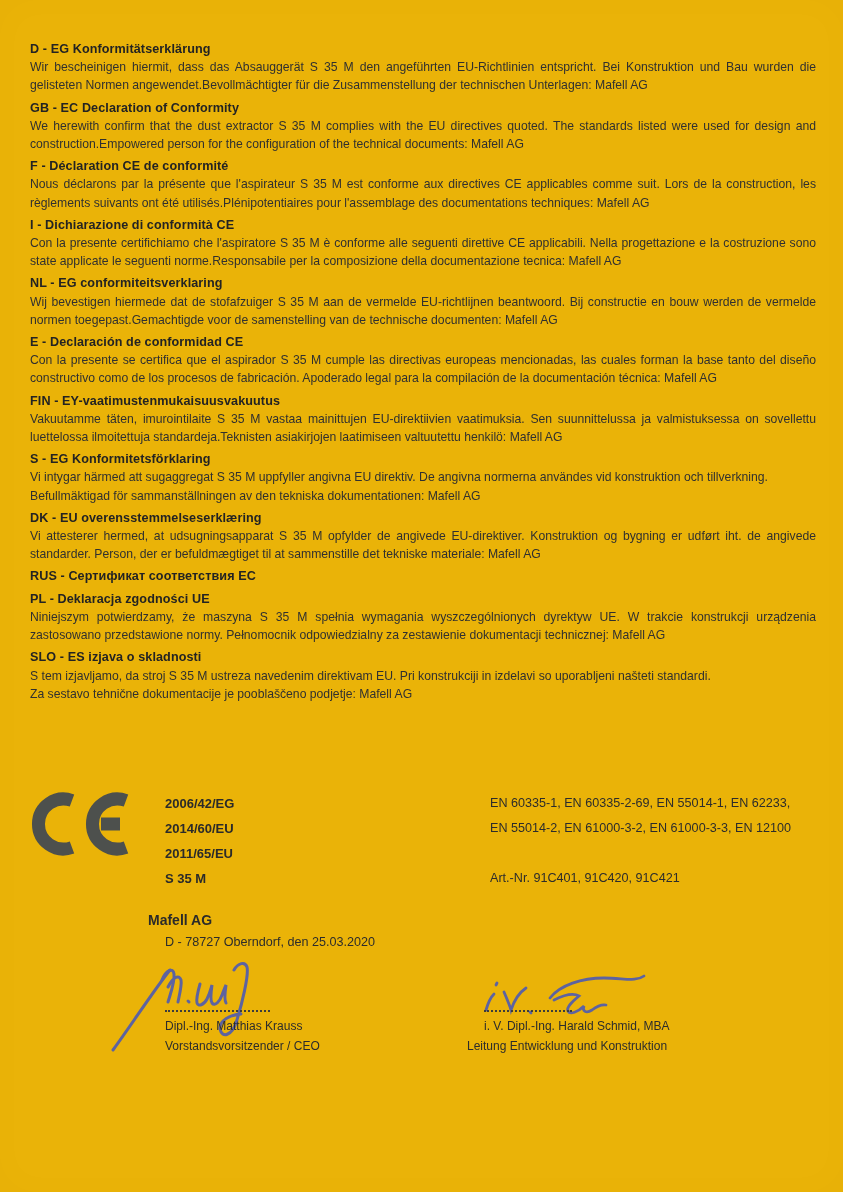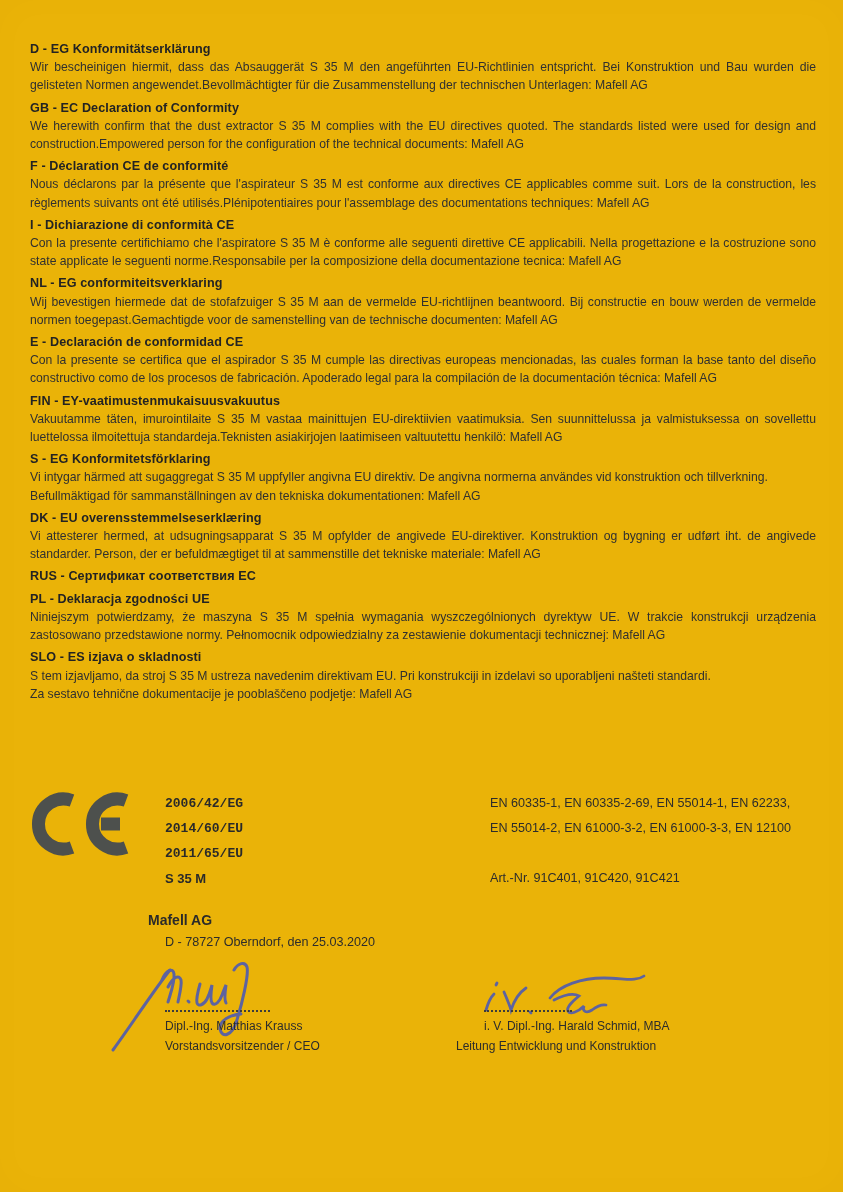--- a/index.html
+++ b/index.html
@@ -22,35 +22,35 @@
     font-weight:bold;color:#232323;letter-spacing:0.1px;
   }
   .decl p{
     margin:0;font-size:12.2px;line-height:18.2px;
     text-align:justify;color:#303030;
   }
   .decl p.nb:empty{display:none;}
   .bottom{position:absolute;left:0;top:0;width:843px;height:1192px;pointer-events:none;}
   .abs{position:absolute;white-space:nowrap;}
   .ce-logo{left:28px;top:792px;}
-  .directives{left:165px;top:791px;font-size:13px;font-weight:bold;line-height:25px;color:#2a2a2a;font-family:Liberation Mono, monospace;}
+  .directives{left:165px;top:791px;font-size:13px;font-weight:bold;line-height:25px;color:#2a2a2a;}
   .standards{left:490px;top:791px;font-size:12.6px;line-height:25px;color:#2c2c2c;}
   .model{left:165px;top:871px;font-size:13px;font-weight:bold;color:#2a2a2a;}
   .artnr{left:490px;top:871px;font-size:12.6px;color:#2c2c2c;}
   .company{left:148px;top:910px;font-size:14px;font-weight:bold;color:#2a2a2a;line-height:21px;text-align:center;}
   .address{left:165px;top:932px;font-size:12.6px;color:#2c2c2c;line-height:21px;}
   .sig-svg-left{left:108px;top:958px;}
   .sig-svg-right{left:478px;top:968px;}
   .dots-left{left:165px;top:1000px;width:105px;height:10px;border-bottom:2px dotted #3c3c3c;}
   .dots-right{left:484px;top:1000px;width:88px;height:10px;border-bottom:2px dotted #3c3c3c;}
   .sig-name{font-size:12px;color:#2c2c2c;line-height:20px;}
   .name-left{left:165px;top:1016px;}
   .title-left{left:165px;top:1036px;}
   .name-right{left:484px;top:1016px;}
-  .title-right{left:456px;top:1036px;text-align:right;}
+  .title-right{left:467px;top:1036px;text-align:right;}
 </style>
 </head>
 <body>
 
 <div class="page">
 
   <div class="content">
     <section class="decl">
       <h3>D - EG Konformitätserklärung</h3>
       <p>Wir bescheinigen hiermit, dass das Absauggerät S 35 M den angeführten EU-Richtlinien entspricht. Bei Konstruktion und Bau wurden die gelisteten Normen angewendet.Bevollmächtigter für die Zusammenstellung der technischen Unterlagen: Mafell AG</p>

